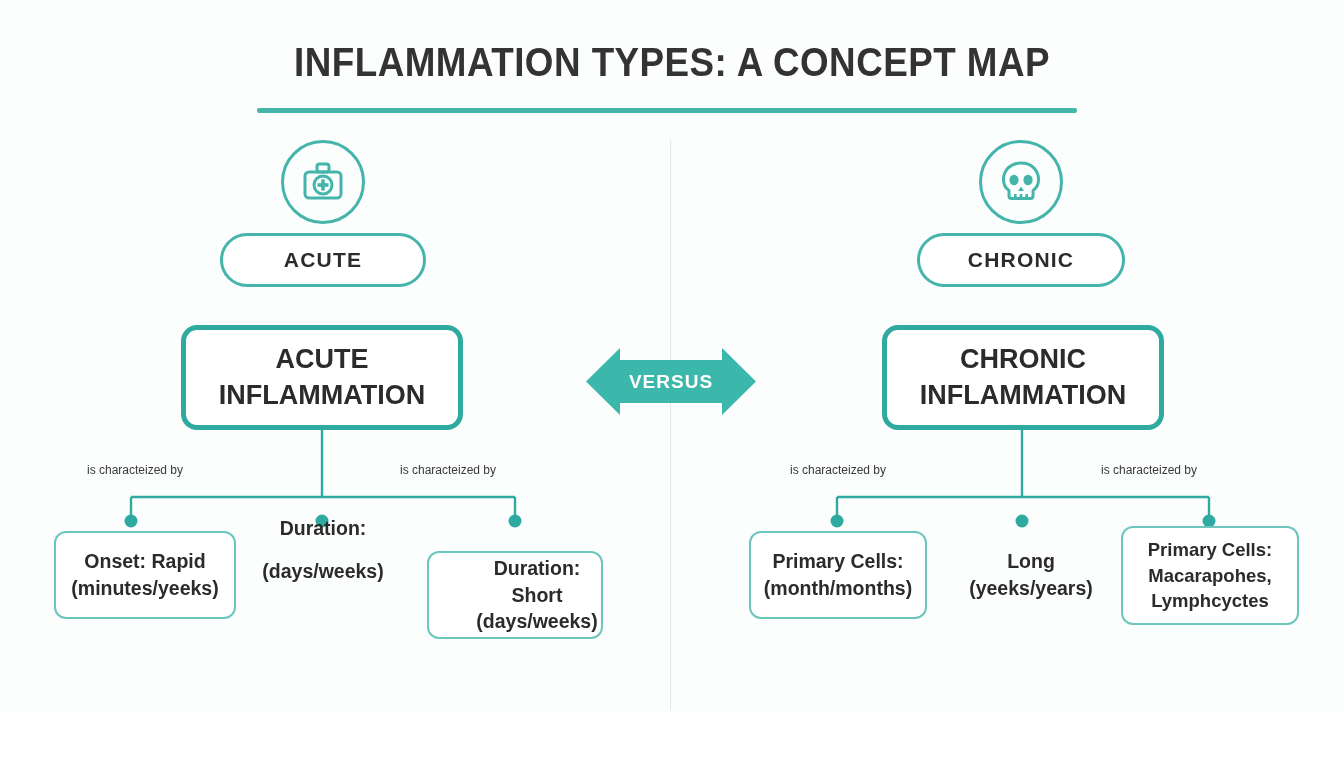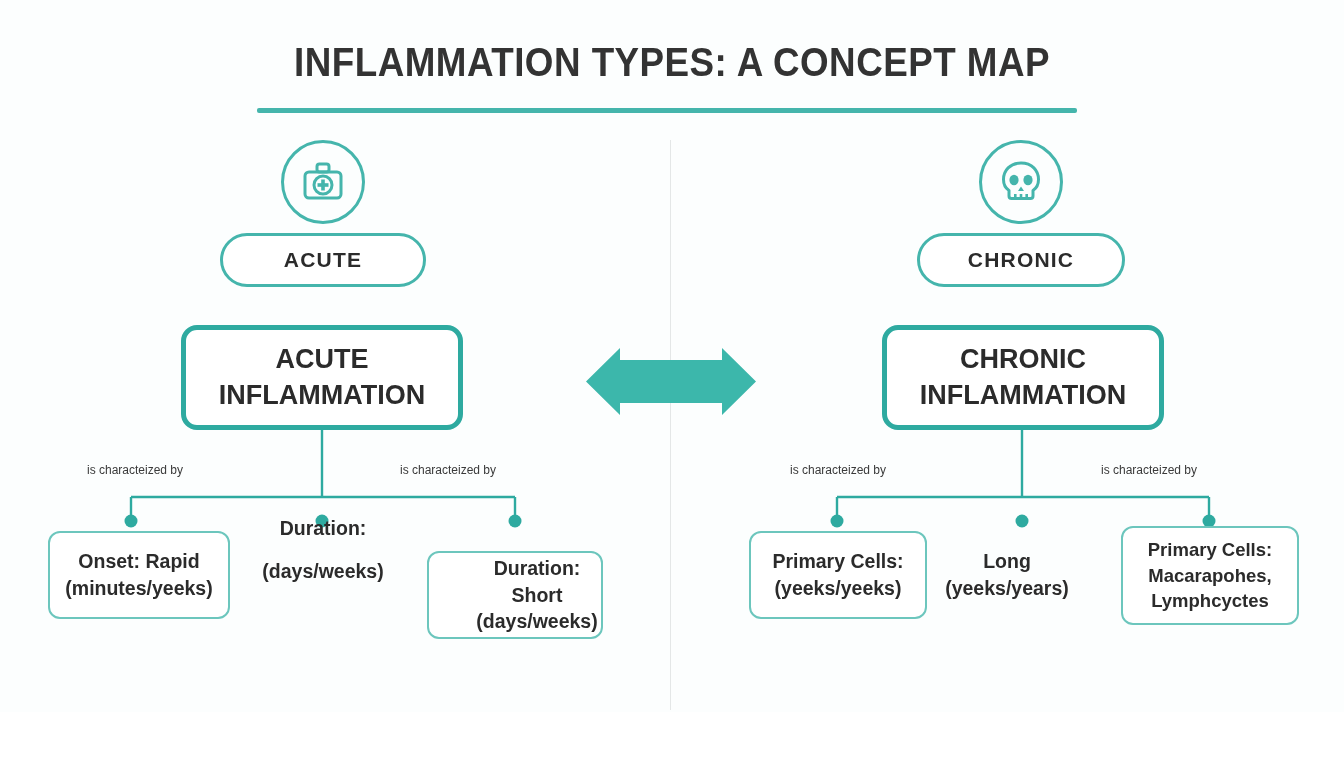--- a/index.html
+++ b/index.html
@@ -166,25 +166,25 @@
     font-weight: bold;
     font-size: 19.5px;
     line-height: 1.38;
     color: #2b2b2b;
   }
   .leaf.boxed {
     border: 2px solid #6cc6bd;
     border-radius: 12px;
     background: #ffffff;
   }
-  #leaf-a1 { left: 48px;   top: 531px; width: 182px; height: 88px; }
+  #leaf-a1 { left: 54px;   top: 531px; width: 182px; height: 88px; }
   #leaf-a2 { left: 240px;  top: 506px; width: 166px; height: 88px; gap: 16px; }
   #leaf-a3 { left: 427px;  top: 551px; width: 176px; height: 88px; padding-left: 44px; }
   #leaf-c1 { left: 749px;  top: 531px; width: 178px; height: 88px; }
-  #leaf-c2 { left: 928px;  top: 531px; width: 158px; height: 88px; }
+  #leaf-c2 { left: 952px;  top: 531px; width: 158px; height: 88px; }
   #leaf-c3 { left: 1121px; top: 526px; width: 178px; height: 99px; font-size: 18.5px; }
 
   .leaf-line { display: block; }
 </style>
 </head>
 <body>
 
 <div id="stage">
 
   <div id="title">INFLAMMATION TYPES: A CONCEPT MAP</div>
@@ -226,20 +226,21 @@
     <span class="leaf-line">INFLAMMATION</span>
   </div>
   <div class="main-box" id="main-box-chronic">
     <span class="leaf-line">CHRONIC</span>
     <span class="leaf-line">INFLAMMATION</span>
   </div>
 
   <svg id="versus-arrow" viewBox="0 0 170 67">
     <path d="M0 33.5 L34 0 L34 12 L136 12 L136 0 L170 33.5 L136 67 L136 55 L34 55 L34 67 Z" fill="#3cb7ab"></path>
   </svg>
+  <div id="versus-label">VERSUS</div>
 
   <svg class="connectors" viewBox="0 0 1344 768">
     <g stroke="#2eaaa0" stroke-width="2.4" fill="none">
 
       <path d="M322 430 L322 497"></path>
       <path d="M131 497 L515 497"></path>
       <path d="M131 497 L131 521"></path>
       <path d="M515 497 L515 521"></path>
 
       <path d="M1022 430 L1022 497"></path>
@@ -270,21 +271,21 @@
     <span class="leaf-line">Duration:</span>
     <span class="leaf-line">(days/weeks)</span>
   </div>
   <div class="leaf boxed" id="leaf-a3">
     <span class="leaf-line">Duration: Short</span>
     <span class="leaf-line">(days/weeks)</span>
   </div>
 
   <div class="leaf boxed" id="leaf-c1">
     <span class="leaf-line">Primary Cells:</span>
-    <span class="leaf-line">(yeeks/yeeks)</span>
+    <span class="leaf-line">(month/months)</span>
   </div>
   <div class="leaf" id="leaf-c2">
     <span class="leaf-line">Long</span>
     <span class="leaf-line">(yeeks/years)</span>
   </div>
   <div class="leaf boxed" id="leaf-c3">
     <span class="leaf-line">Primary Cells:</span>
     <span class="leaf-line">Macarapohes,</span>
     <span class="leaf-line">Lymphcyctes</span>
   </div>

